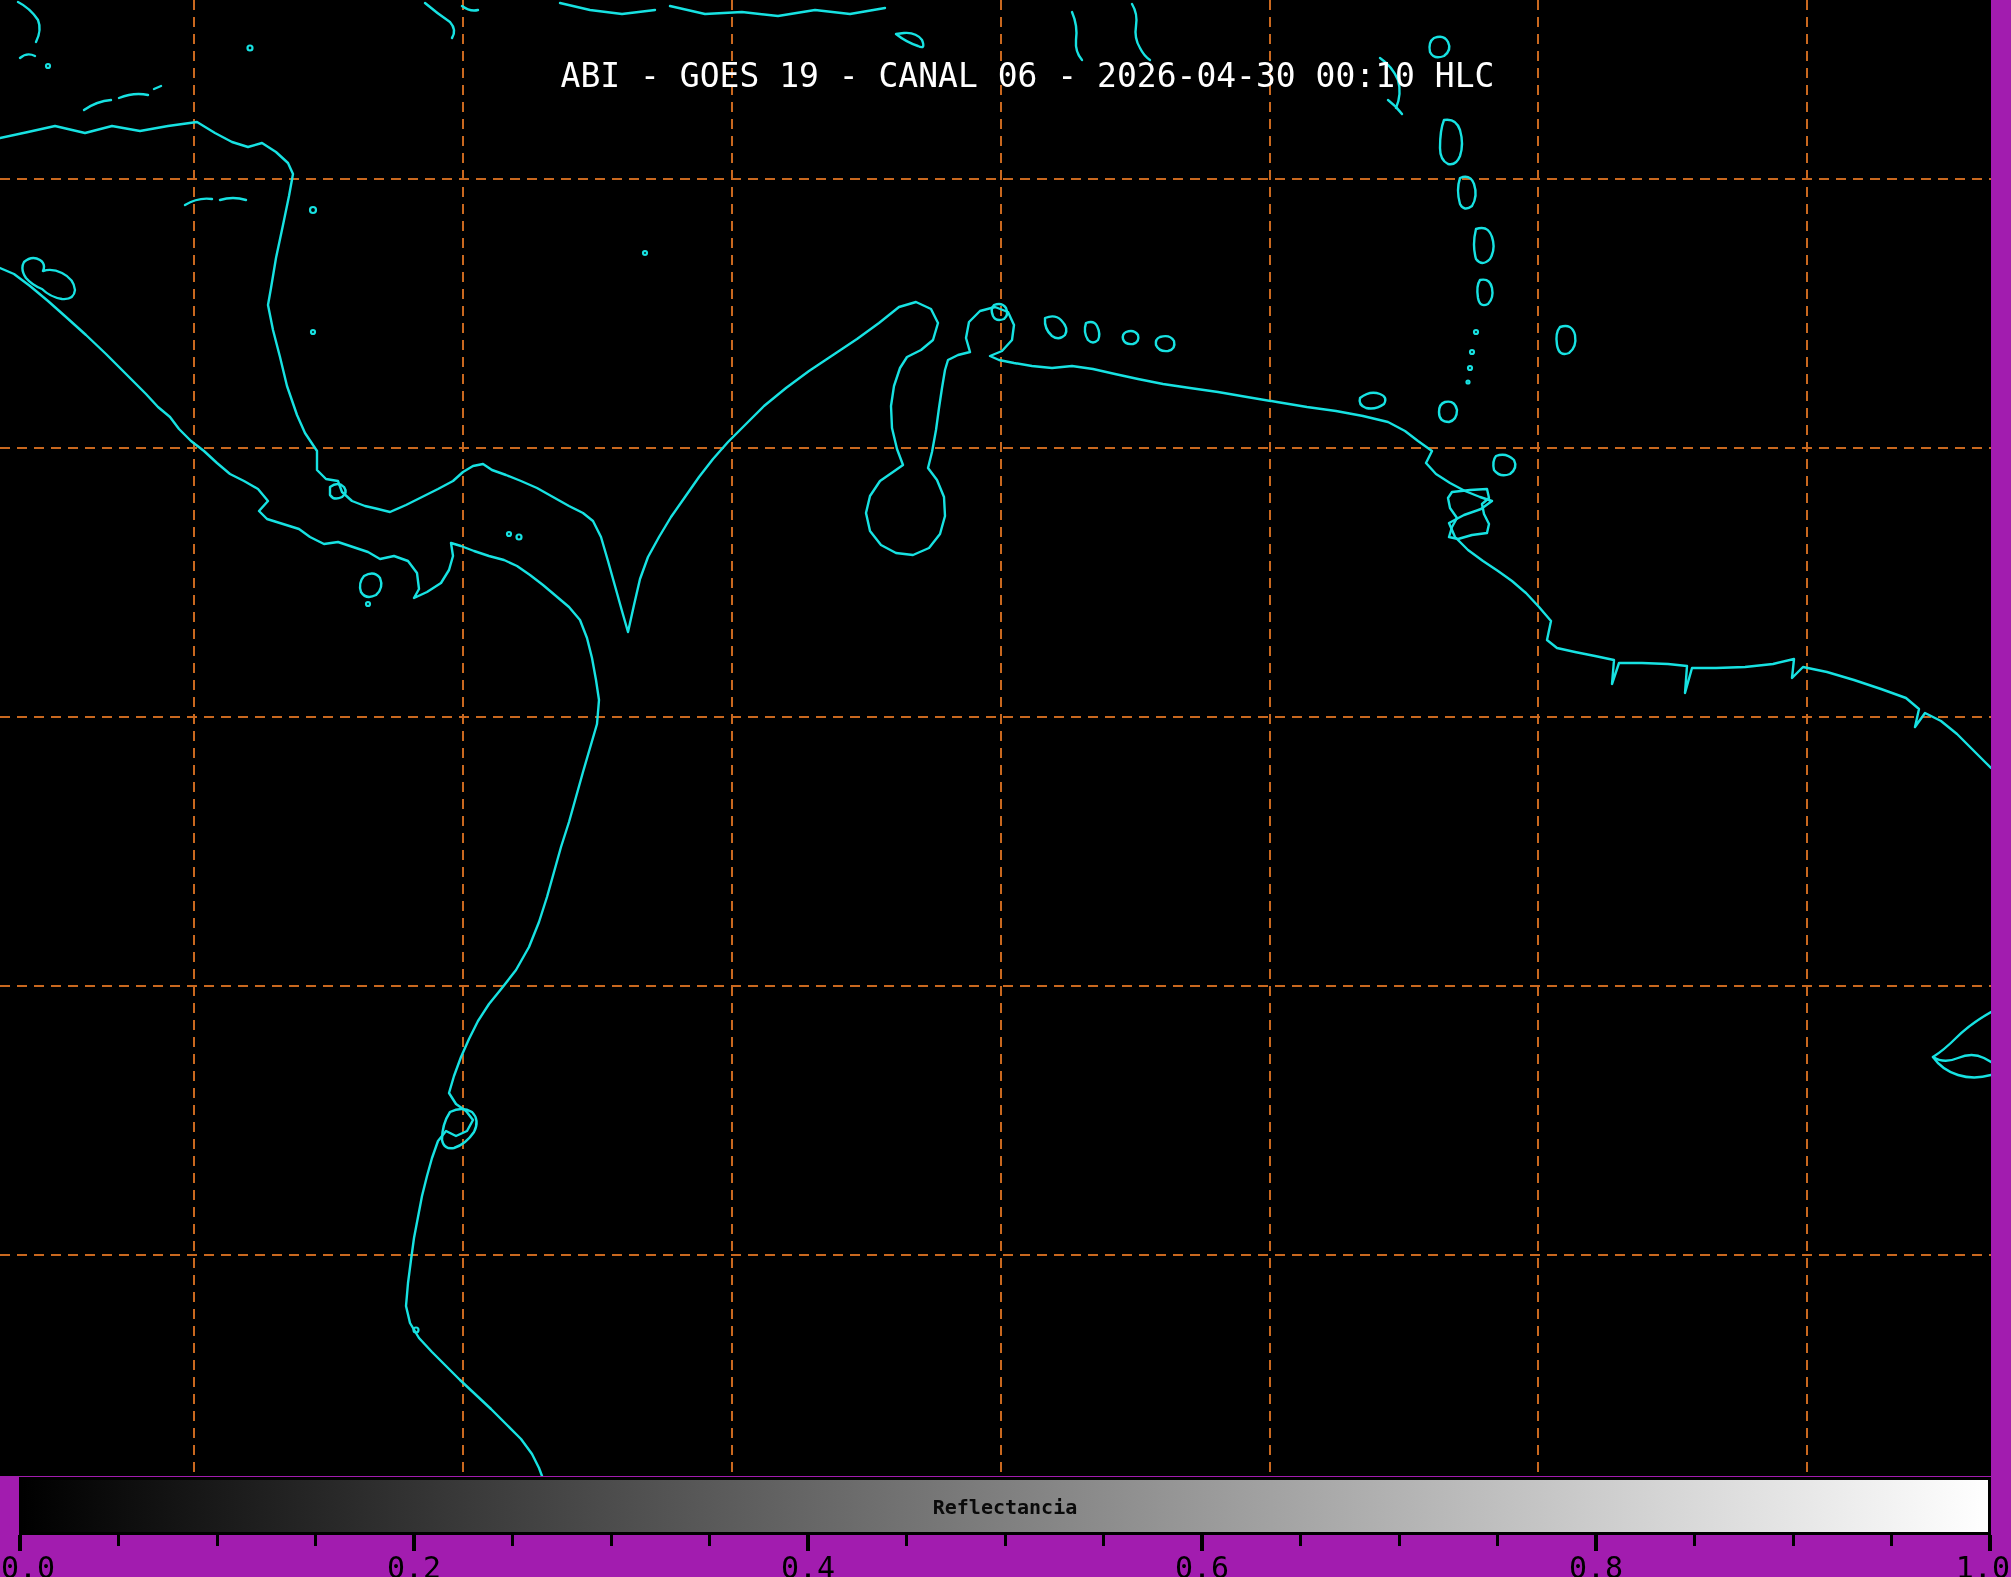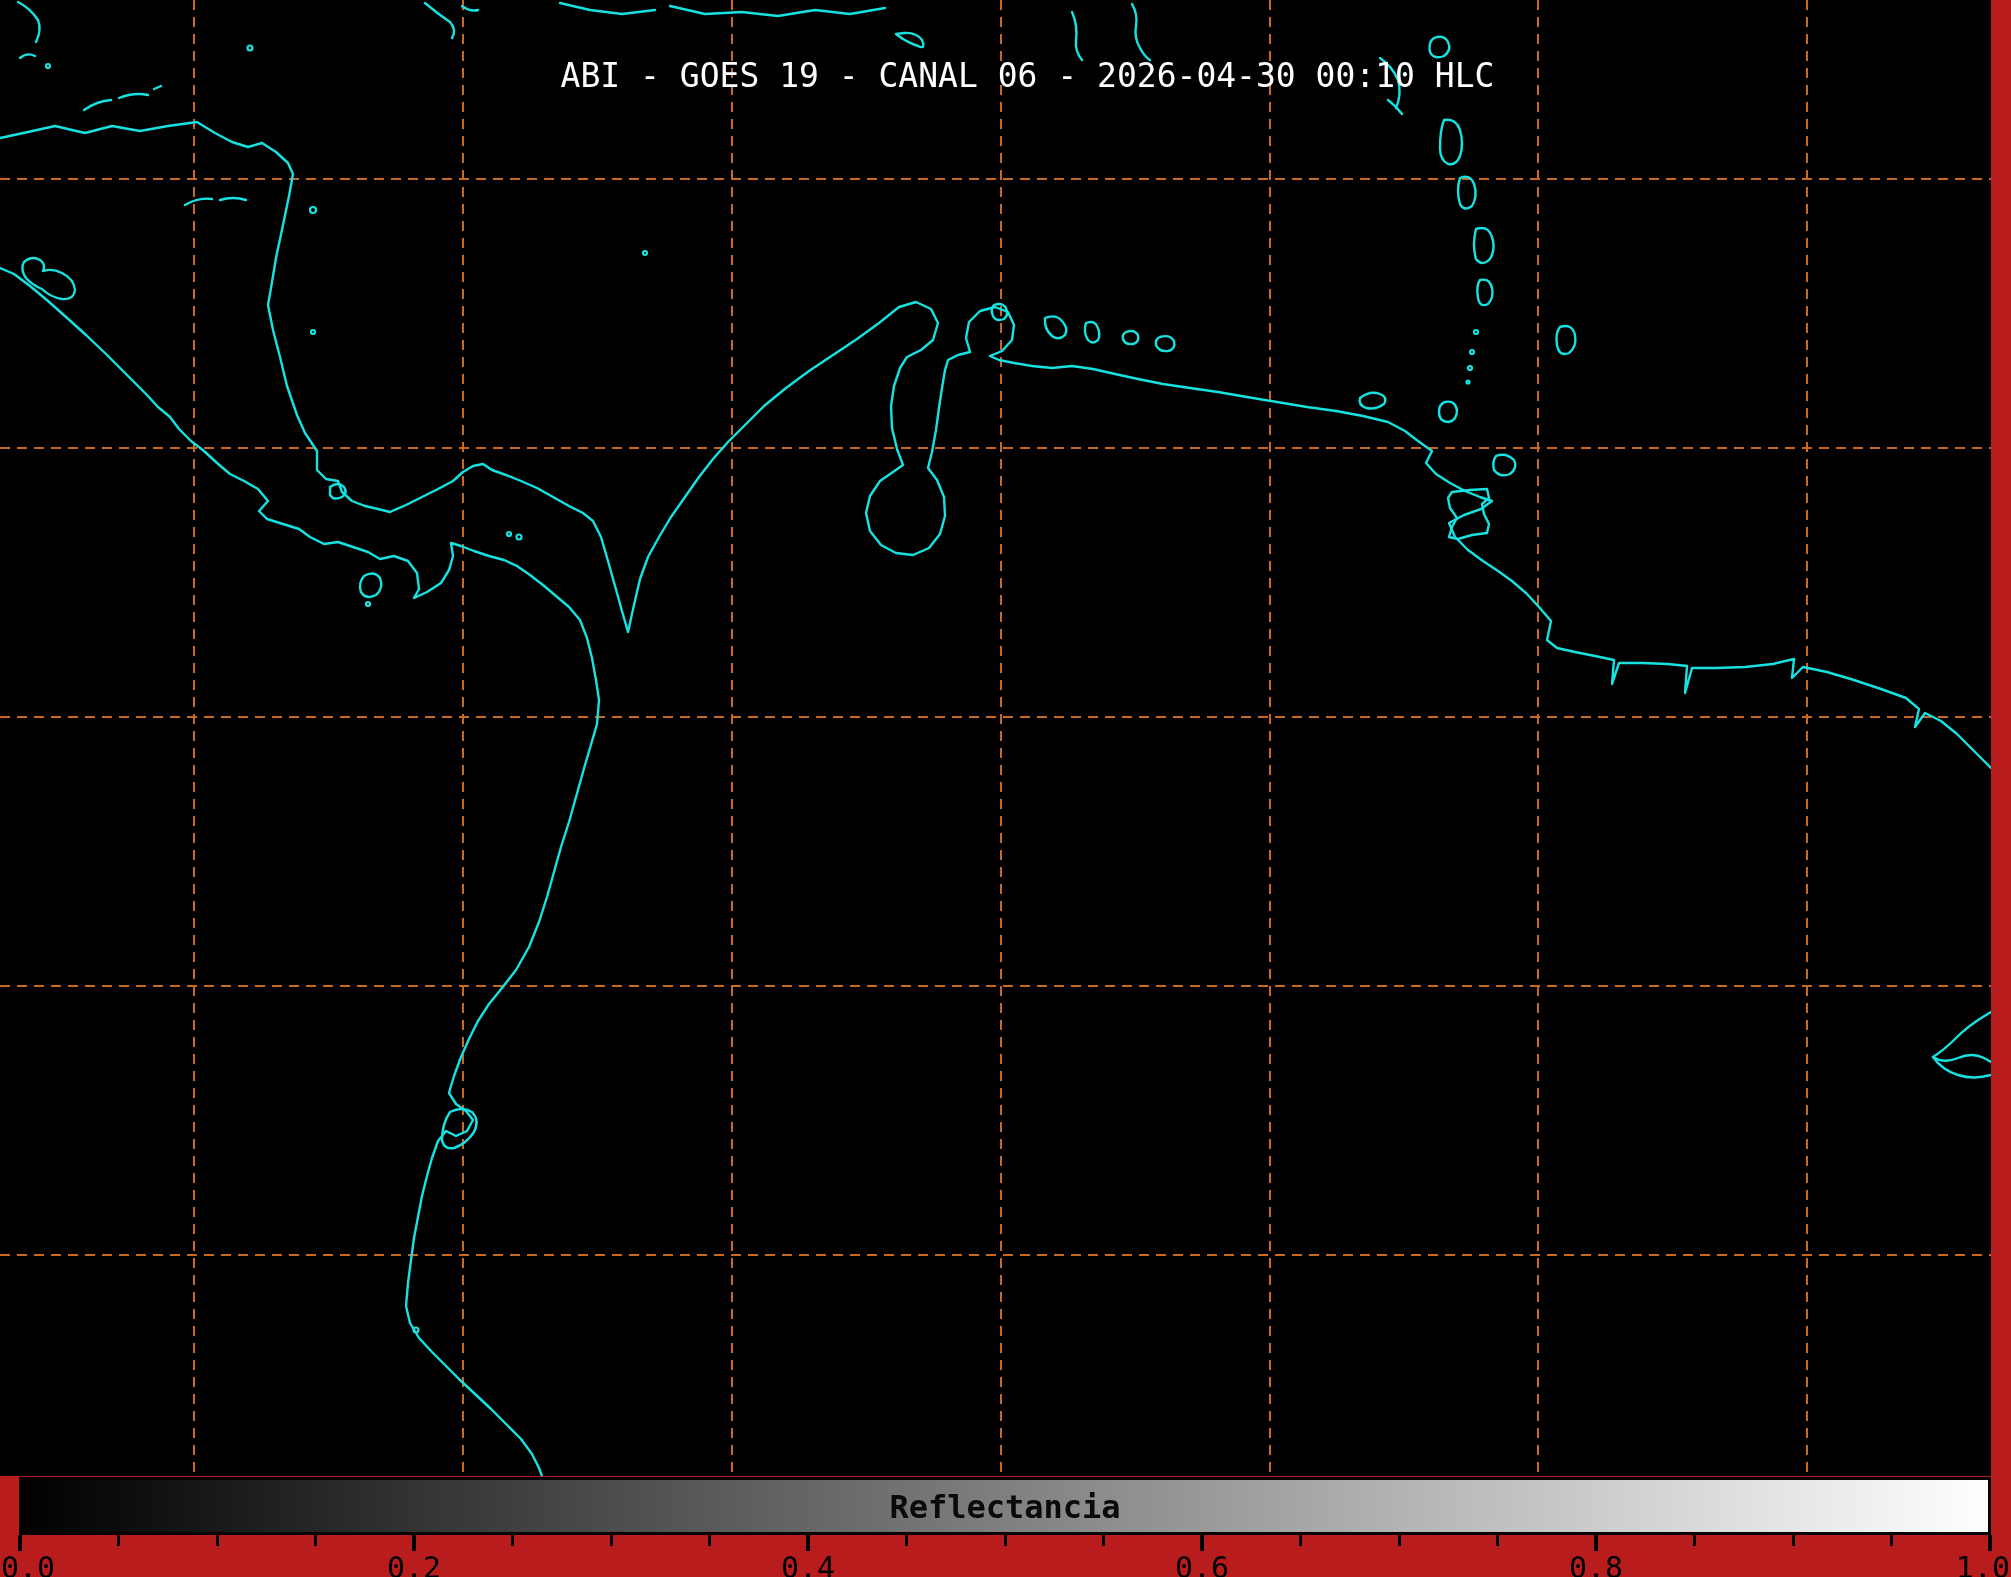--- a/index.html
+++ b/index.html
@@ -1,30 +1,30 @@
 <!DOCTYPE html>
 <html><head>
 <meta charset="utf-8">
 <style>
   html,body{margin:0;padding:0;}
-  .page{position:relative;width:2011px;height:1577px;background:#b91c1c;overflow:hidden;
+  .page{position:relative;width:2011px;height:1577px;background:#a21caf;overflow:hidden;
         font-family:"DejaVu Sans Mono", monospace;}
   .map-wrap{position:absolute;left:0;top:0;width:1991px;height:1476px;background:#000;}
   svg{display:block;}
   .map-title{position:absolute;left:0;top:56px;width:1991px;text-align:center;
              text-indent:64px;color:#ffffff;font-size:33px;letter-spacing:0px;
              font-family:"DejaVu Sans Mono", monospace;}
   .gridline{stroke-dasharray:10 7;stroke-width:2;fill:none;}
   .coast{fill:none;stroke-linejoin:round;stroke-linecap:round;stroke-width:2.4;}
   .idot{fill:none;stroke-width:2.2;}
   
   .cbar{position:absolute;left:19px;top:1477px;width:1972px;height:58px;box-sizing:border-box;
         border:3px solid #000;background:linear-gradient(90deg,#000000,#ffffff);}
   .cbar-label{position:absolute;left:0;top:0;width:100%;height:45px;line-height:54px;
-              text-align:center;font-weight:bold;font-size:32px;color:#0a0a0a;
+              text-align:center;font-weight:bold;font-size:20px;color:#0a0a0a;
               font-family:"DejaVu Sans Mono", monospace;}
   .tick{position:absolute;background:#000;}
   .tick.major{width:4px;height:16px;top:1535px;}
   .tick.minor{width:3px;height:11px;top:1535px;}
   .tick-label{position:absolute;top:1550px;font-size:30px;color:#000;white-space:nowrap;
               font-family:"DejaVu Sans Mono", monospace;}
   
   .logo{position:absolute;left:1652px;top:1246px;width:250px;height:230px;}
   .logo-text{font-family:"Liberation Sans", sans-serif;font-weight:bold;font-size:54px;
              letter-spacing:2px;}

